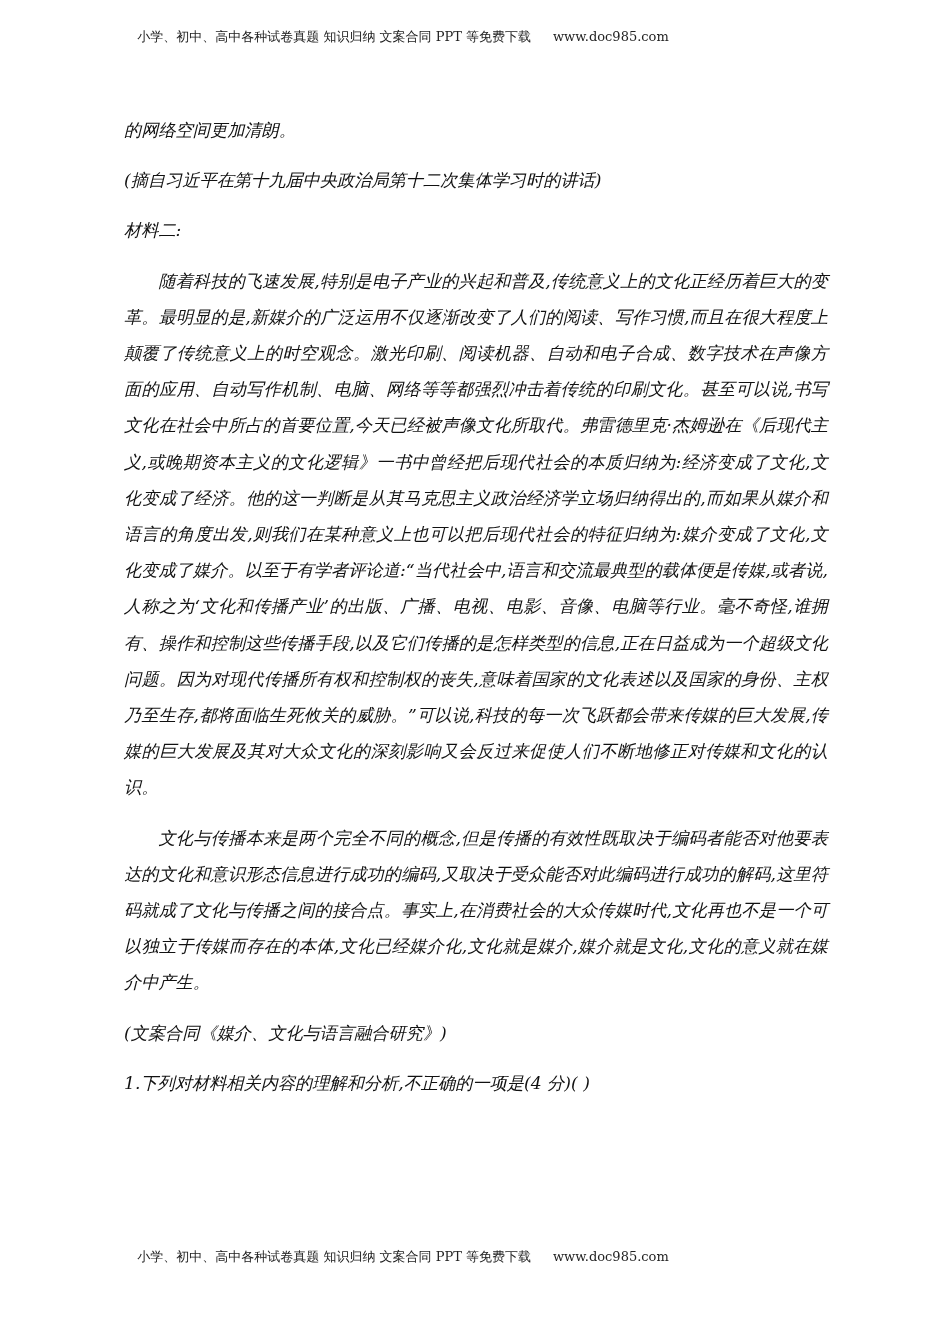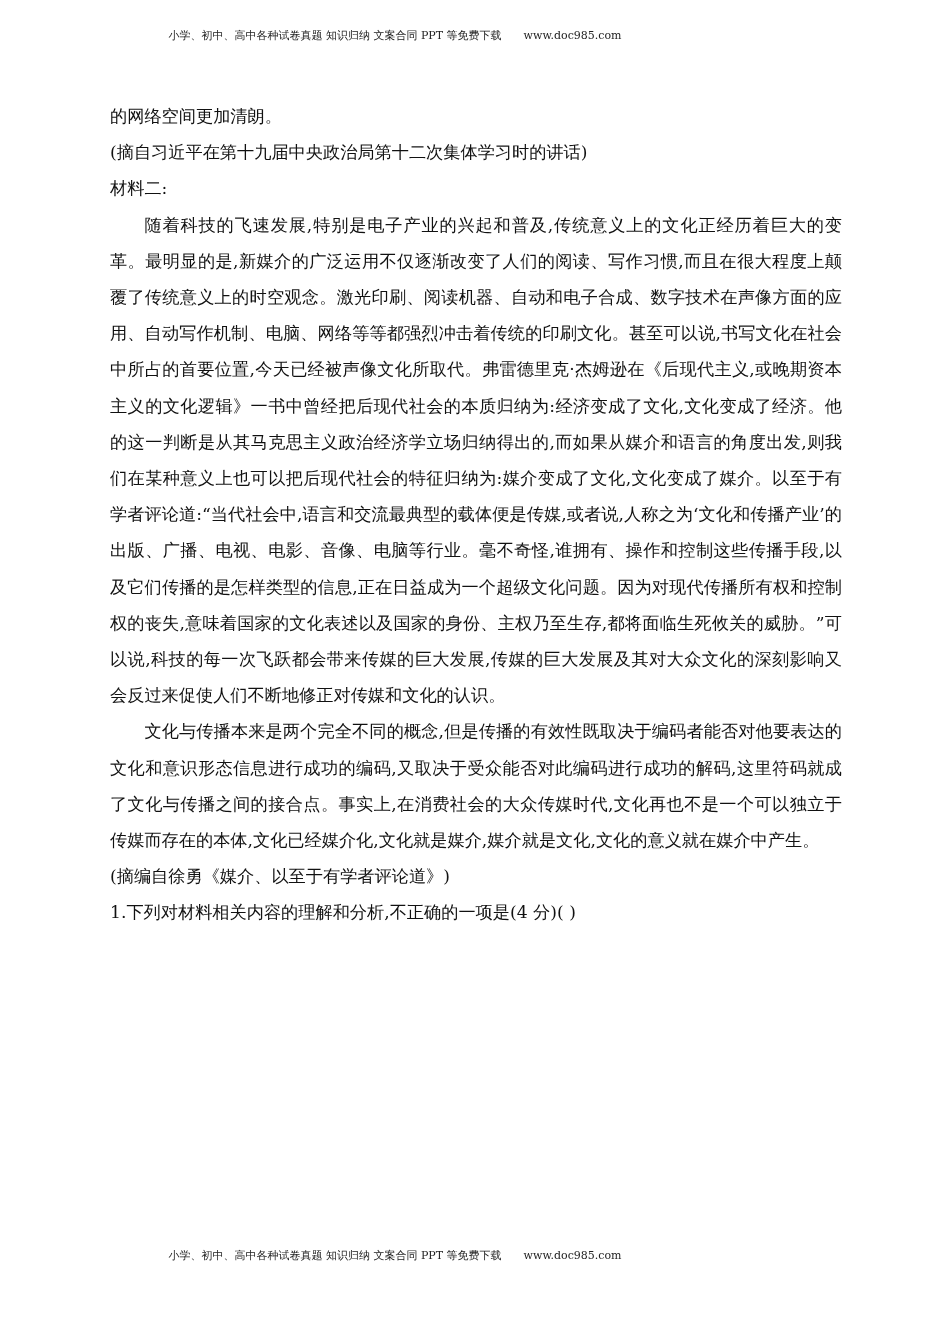--- a/index.html
+++ b/index.html
@@ -2,47 +2,47 @@
 <html><head>
 <meta charset="utf-8">
 <style>
   html, body { margin: 0; padding: 0; background: #ffffff; }
   body {
     width: 950px; height: 1344px; position: relative; overflow: hidden;
     font-family: "DejaVu Serif", "Liberation Serif", serif;
     color: #111111;
   }
   .header, .footer {
-    position: absolute; left: 0; width: 790px; text-align: center;
-    font-size: 11px; color: #222; letter-spacing: 0px; white-space: nowrap;
+    position: absolute; left: 8px; width: 790px; text-align: center;
+    font-size: 13px; color: #222; letter-spacing: 0px; white-space: nowrap;
   }
   .header { top: 28px; }
   .footer { top: 1248px; }
   .hdr-url { margin-left: 22px; }
   .content {
     position: absolute; left: 110px; top: 98px; width: 732px;
     font-size: 17.2px; line-height: 36.2px; text-align: justify;
   }
-  .content p { margin: 0; }
+  .content p { margin: 14px; font-style: italic; }
   .indent { text-indent: 2em; }
   .right { }
   .question { white-space: nowrap; }
 </style>
 </head>
 <body>
 
 <div class="header">
   <span>小学、初中、高中各种试卷真题  知识归纳  文案合同  PPT 等免费下载</span><span class="hdr-url">www.doc985.com</span>
 </div>
 
 <div class="content">
   <p>的网络空间更加清朗。</p>
   <p class="right">(摘自习近平在第十九届中央政治局第十二次集体学习时的讲话)</p>
   <p>材料二:</p>
   <p class="indent">随着科技的飞速发展,特别是电子产业的兴起和普及,传统意义上的文化正经历着巨大的变革。最明显的是,新媒介的广泛运用不仅逐渐改变了人们的阅读、写作习惯,而且在很大程度上颠覆了传统意义上的时空观念。激光印刷、阅读机器、自动和电子合成、数字技术在声像方面的应用、自动写作机制、电脑、网络等等都强烈冲击着传统的印刷文化。甚至可以说,书写文化在社会中所占的首要位置,今天已经被声像文化所取代。弗雷德里克·杰姆逊在《后现代主义,或晚期资本主义的文化逻辑》一书中曾经把后现代社会的本质归纳为:经济变成了文化,文化变成了经济。他的这一判断是从其马克思主义政治经济学立场归纳得出的,而如果从媒介和语言的角度出发,则我们在某种意义上也可以把后现代社会的特征归纳为:媒介变成了文化,文化变成了媒介。以至于有学者评论道:“当代社会中,语言和交流最典型的载体便是传媒,或者说,人称之为‘文化和传播产业’的出版、广播、电视、电影、音像、电脑等行业。毫不奇怪,谁拥有、操作和控制这些传播手段,以及它们传播的是怎样类型的信息,正在日益成为一个超级文化问题。因为对现代传播所有权和控制权的丧失,意味着国家的文化表述以及国家的身份、主权乃至生存,都将面临生死攸关的威胁。”可以说,科技的每一次飞跃都会带来传媒的巨大发展,传媒的巨大发展及其对大众文化的深刻影响又会反过来促使人们不断地修正对传媒和文化的认识。</p>
   <p class="indent">文化与传播本来是两个完全不同的概念,但是传播的有效性既取决于编码者能否对他要表达的文化和意识形态信息进行成功的编码,又取决于受众能否对此编码进行成功的解码,这里符码就成了文化与传播之间的接合点。事实上,在消费社会的大众传媒时代,文化再也不是一个可以独立于传媒而存在的本体,文化已经媒介化,文化就是媒介,媒介就是文化,文化的意义就在媒介中产生。</p>
-  <p class="right">(摘编自徐勇《媒介、以至于有学者评论道》)</p>
+  <p class="right">(文案合同《媒介、文化与语言融合研究》)</p>
   <p class="question">1.下列对材料相关内容的理解和分析,不正确的一项是(4 分)(      )</p>
 </div>
 
 <div class="footer">
   <span>小学、初中、高中各种试卷真题  知识归纳  文案合同  PPT 等免费下载</span><span class="hdr-url">www.doc985.com</span>
 </div>
 
 </body></html>

